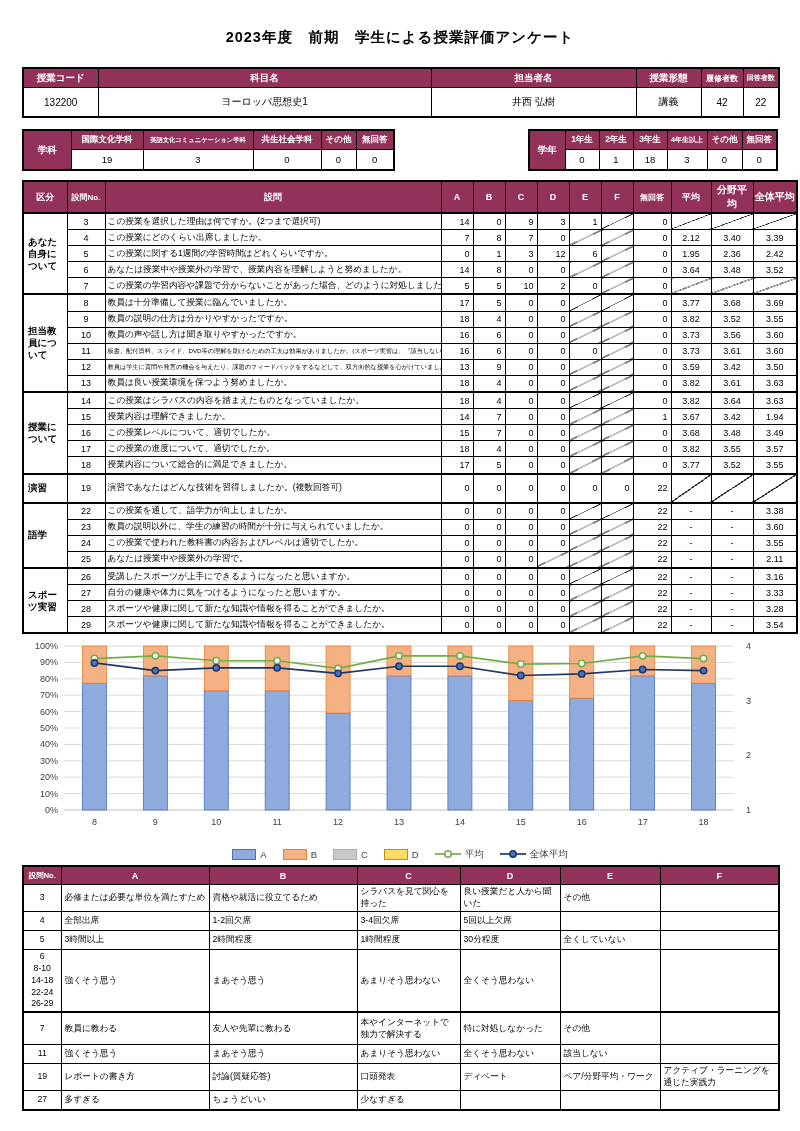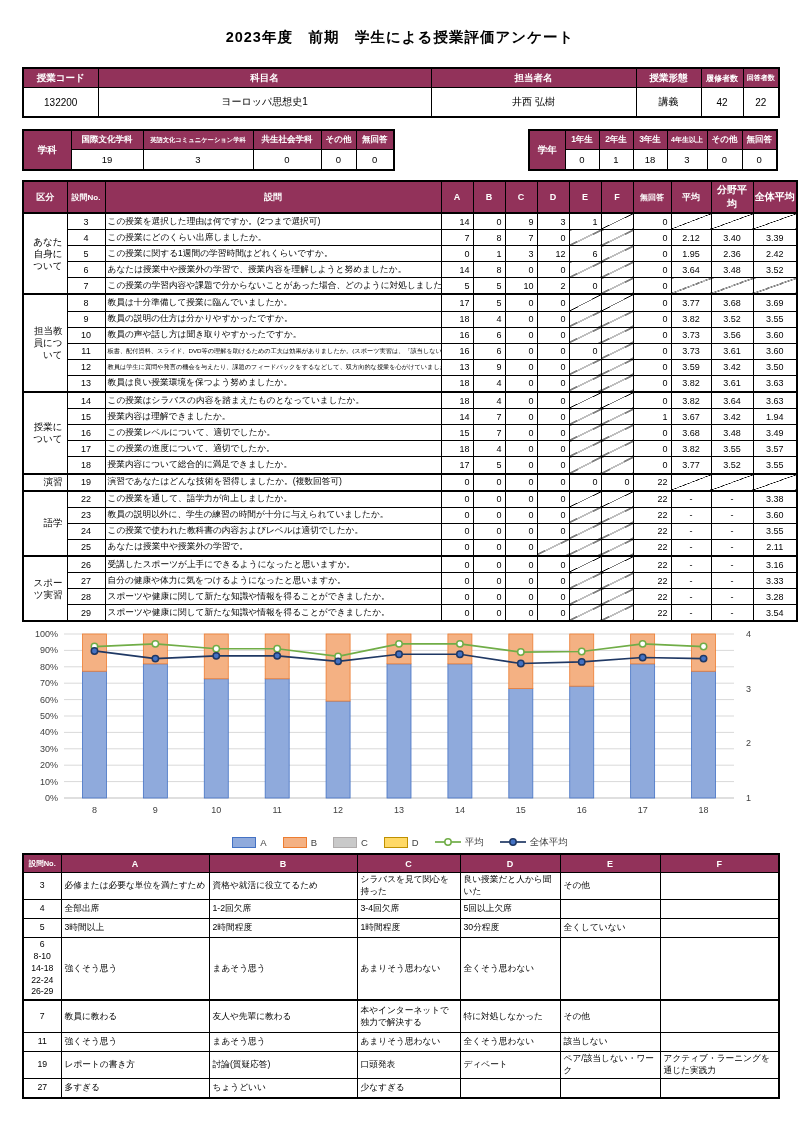--- a/index.html
+++ b/index.html
@@ -24,21 +24,21 @@
   .mini td{height:17px;font-size:9.5px;text-align:center;}
   .mini .side{font-size:9.5px;}
   .xs{font-size:6.3px !important;}
   .xs2{font-size:7px !important;}
 
   
   .main-table{margin-top:9px;border:2px solid #000;}
   .main-table th{height:15px;font-size:9px;}
   .main-table th.smh{font-size:10px;}
   .main-table td{height:15.1px;font-size:9px;padding:0 2px;}
-  .main-table td.cat{text-align:right;font-size:9.5px;word-break:break-all;line-height:1.25;padding:0 4px;}
+  .main-table td.cat{text-align:left;font-size:9.5px;word-break:break-all;line-height:1.25;padding:6px 4px;font-weight:bold;}
   .main-table td.no{text-align:center;}
   .main-table td.q{text-align:left;font-size:8.7px;white-space:nowrap;}
   .main-table td.qs{font-size:6.2px;}
   .main-table td.num{text-align:right;padding-right:3px;}
   .main-table td.avg{text-align:center;}
   .main-table td.diag{background-image:linear-gradient(to bottom right,transparent 48.8%,#000 48.8%,#000 51.2%,transparent 51.2%);}
   .main-table tr.cat-start td{border-top:2px solid #000;}
 
   
   .chart-title{margin-top:16px;text-align:center;font-size:13.5px;color:#595959;letter-spacing:1px;}
@@ -745,21 +745,21 @@
             <td class="copt">全くそう思わない</td>
             <td class="copt">該当しない</td>
             <td class="copt"></td>
           </tr>
           <tr class="r-h2">
             <td class="cno">19</td>
             <td class="copt">レポートの書き方</td>
             <td class="copt">討論(質疑応答)</td>
             <td class="copt">口頭発表</td>
             <td class="copt">ディベート</td>
-            <td class="copt">ペア/該当しない・ワーク</td>
+            <td class="copt">ペア/分野平均・ワーク</td>
             <td class="copt">アクティブ・ラーニングを通じた実践力</td>
           </tr>
           <tr class="r-h2">
             <td class="cno">27</td>
             <td class="copt">多すぎる</td>
             <td class="copt">ちょうどいい</td>
             <td class="copt">少なすぎる</td>
             <td class="copt"></td>
             <td class="copt"></td>
             <td class="copt"></td>

